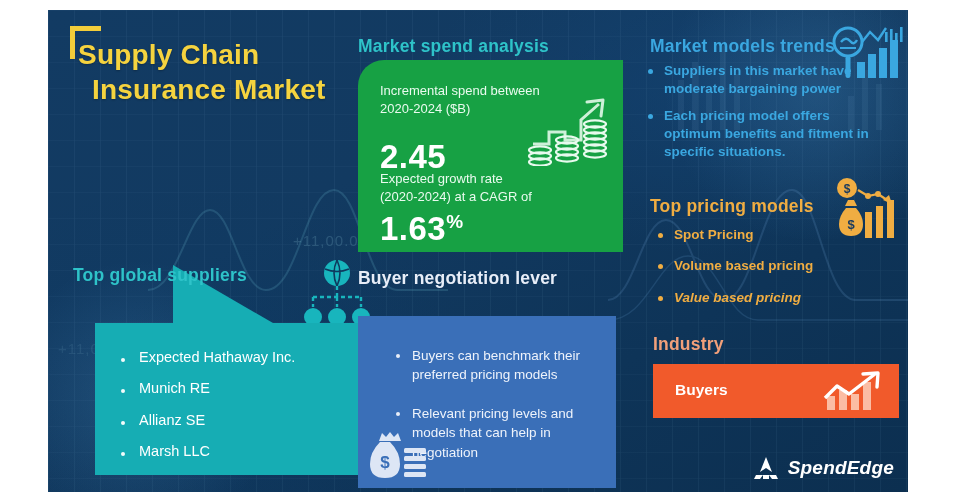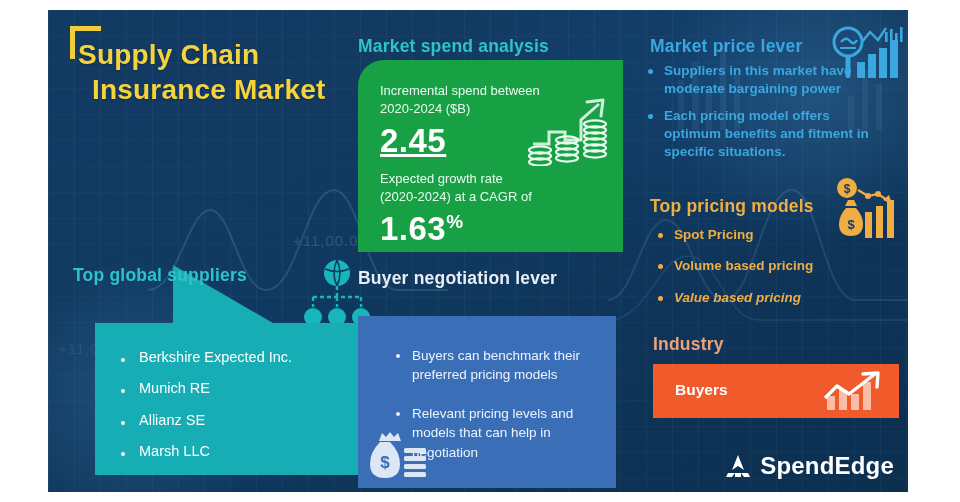--- a/index.html
+++ b/index.html
@@ -68,21 +68,21 @@
   .rl-bullet{width:5px;height:5px;border-radius:50%;margin-top:7px;flex:none;}
   .rl-txt{font-size:13.5px;font-weight:bold;line-height:1.36;}
 
   
   #growth-bar{position:absolute;left:0;top:30px;width:246px;height:54px;background:#f15a2b;z-index:5;}
   #growth-label{position:absolute;left:22px;top:17px;color:#ffffff;font-size:15.5px;font-weight:bold;}
   .growth-icon{position:absolute;right:12px;top:6px;}
 
   
   #logo{position:absolute;right:14px;bottom:12px;display:flex;align-items:center;gap:9px;z-index:6;}
-  #logo-text{color:#ffffff;font-size:24px;font-weight:bold;letter-spacing:.2px;}
+  #logo-text{color:#ffffff;font-size:19px;font-weight:bold;letter-spacing:.2px;font-style:italic;}
 </style>
 </head>
 <body>
 
 <div id="canvas">
   <div id="board">
 
     <div class="bggrid"></div>
     <div class="bgblob" style="left:600px;top:-70px;width:340px;height:300px;"></div>
     <div class="bgblob" style="left:-60px;top:250px;width:300px;height:280px;"></div>
@@ -112,21 +112,21 @@
       <span class="corner-bracket"></span>
       <div class="title-line">Supply Chain</div>
       <div class="title-line l2">Insurance Market</div>
     </div>
 
     <div class="sec-head" style="left:310px;top:26px;color:#2ec3c9;">Market spend analysis</div>
 
     <div id="green-panel">
       <div class="gtxt" style="left:22px;top:22px;">Incremental spend between</div>
       <div class="gtxt" style="left:22px;top:40px;">2020-2024 ($B)</div>
-      <div class="gbig" style="left:22px;top:62px;text-decoration:underline;">2.45</div>
+      <div class="gbig" style="left:22px;top:78px;">2.45</div>
 
       <div class="gtxt" style="left:22px;top:110px;">Expected growth rate</div>
       <div class="gtxt" style="left:22px;top:128px;">(2020-2024) at a CAGR of</div>
       <div class="gbig" style="left:22px;top:150px;">
         <span>1.63</span><span class="pct">%</span>
       </div>
 
       <svg class="coins-icon" width="86" height="72" viewBox="0 0 86 72">
         <path d="M8,50 L24,50 L24,38 L40,38 L40,46 L56,46 L56,26 L74,10" fill="none" stroke="#cdf0d8" stroke-width="3"></path>
         <path d="M62,8 L78,6 L76,22" fill="none" stroke="#cdf0d8" stroke-width="3" stroke-linecap="round" stroke-linejoin="round"></path>
@@ -141,21 +141,21 @@
           <ellipse cx="70" cy="30" rx="11" ry="3.6"></ellipse>
             <ellipse cx="70" cy="36" rx="11" ry="3.6"></ellipse>
           <ellipse cx="70" cy="42" rx="11" ry="3.6"></ellipse>
             <ellipse cx="70" cy="48" rx="11" ry="3.6"></ellipse>
           <ellipse cx="70" cy="54" rx="11" ry="3.6"></ellipse>
             <ellipse cx="70" cy="60" rx="11" ry="3.6"></ellipse>
         </g>
       </svg>
     </div>
 
-    <div class="sec-head" style="left:602px;top:26px;color:#3aa7e0;">Market price lever</div>
+    <div class="sec-head" style="left:602px;top:26px;color:#3aa7e0;">Market models trends</div>
 
     <svg style="position:absolute;left:780px;top:14px;z-index:5;" width="78" height="66" viewBox="0 0 78 66">
       <circle cx="20" cy="18" r="14" fill="none" stroke="#3aa7e0" stroke-width="3"></circle>
       <path d="M13,18 q5,-6 9,-1 q4,5 7,-1" fill="none" stroke="#3aa7e0" stroke-width="2.4"></path>
       <path d="M12,24 h16" stroke="#3aa7e0" stroke-width="2"></path>
       <rect x="17.5" y="32" width="5" height="22" rx="2.2" fill="#3aa7e0"></rect>
       <path d="M34,18 L42,8 L50,16 L58,4" fill="none" stroke="#3aa7e0" stroke-width="2.4"></path>
       <g fill="#3aa7e0">
         <rect x="57" y="8" width="2.6" height="10"></rect>
           <rect x="62" y="5" width="2.6" height="13"></rect>
@@ -242,21 +242,21 @@
         <circle cx="12" cy="60" r="9" fill="#18b5bd"></circle>
         <circle cx="36" cy="60" r="9" fill="#18b5bd"></circle>
         <circle cx="60" cy="60" r="9" fill="#18b5bd"></circle>
       </svg>
 
       <div id="suppliers-tail"></div>
       <div id="suppliers-bubble">
         <div style="padding:26px 0 0 26px;">
           <div class="sup-item">
             <span class="sup-dot"></span>
-            <span class="sup-txt">Berkshire Expected Inc.</span>
+            <span class="sup-txt">Expected Hathaway Inc.</span>
           </div>
           <div class="sup-item">
             <span class="sup-dot"></span>
             <span class="sup-txt">Munich RE</span>
           </div>
           <div class="sup-item">
             <span class="sup-dot"></span>
             <span class="sup-txt">Allianz SE</span>
           </div>
           <div class="sup-item">

